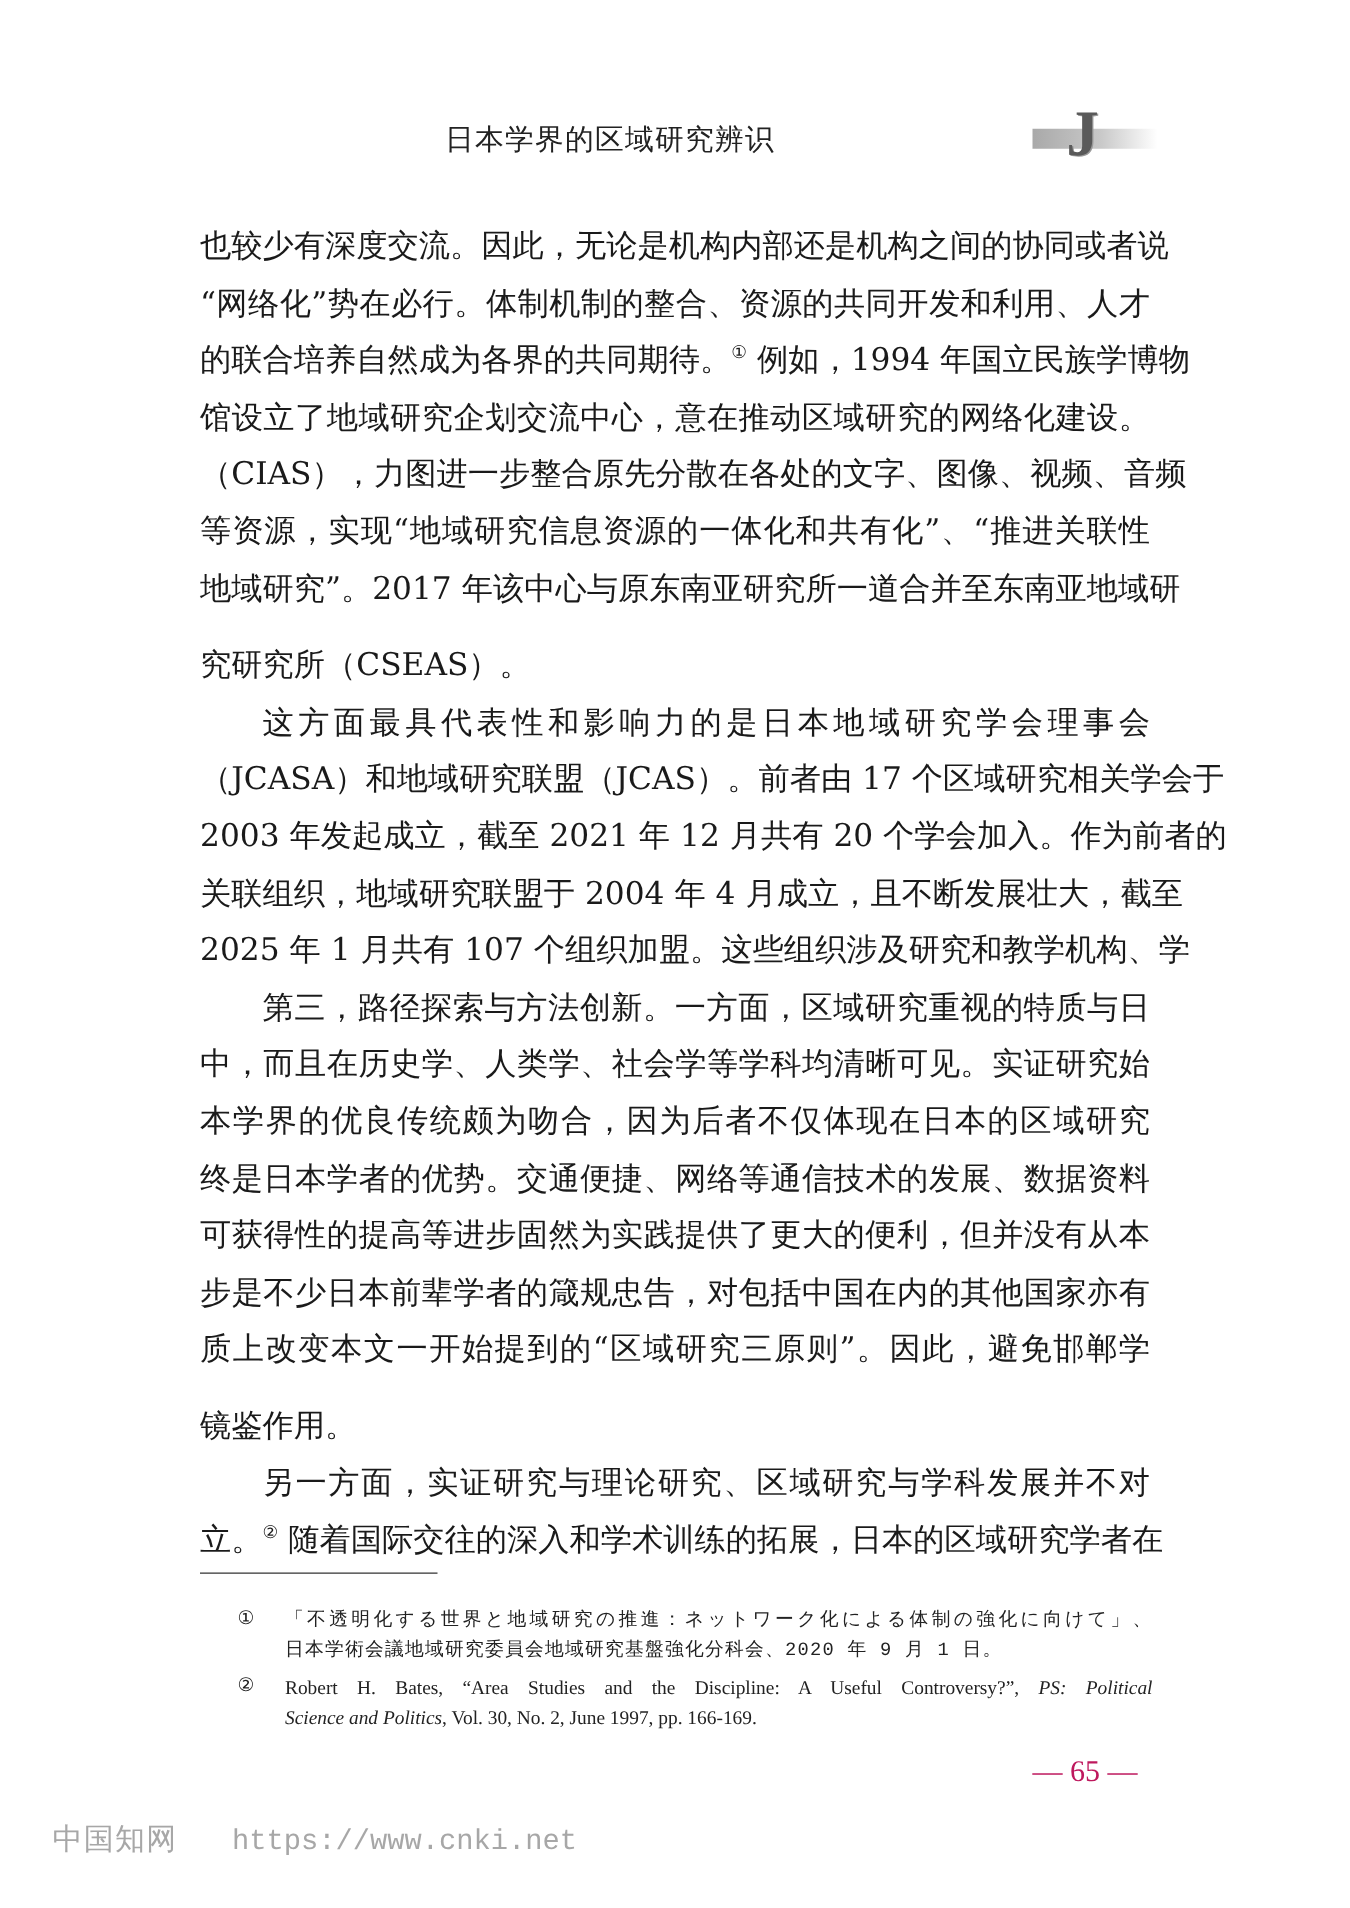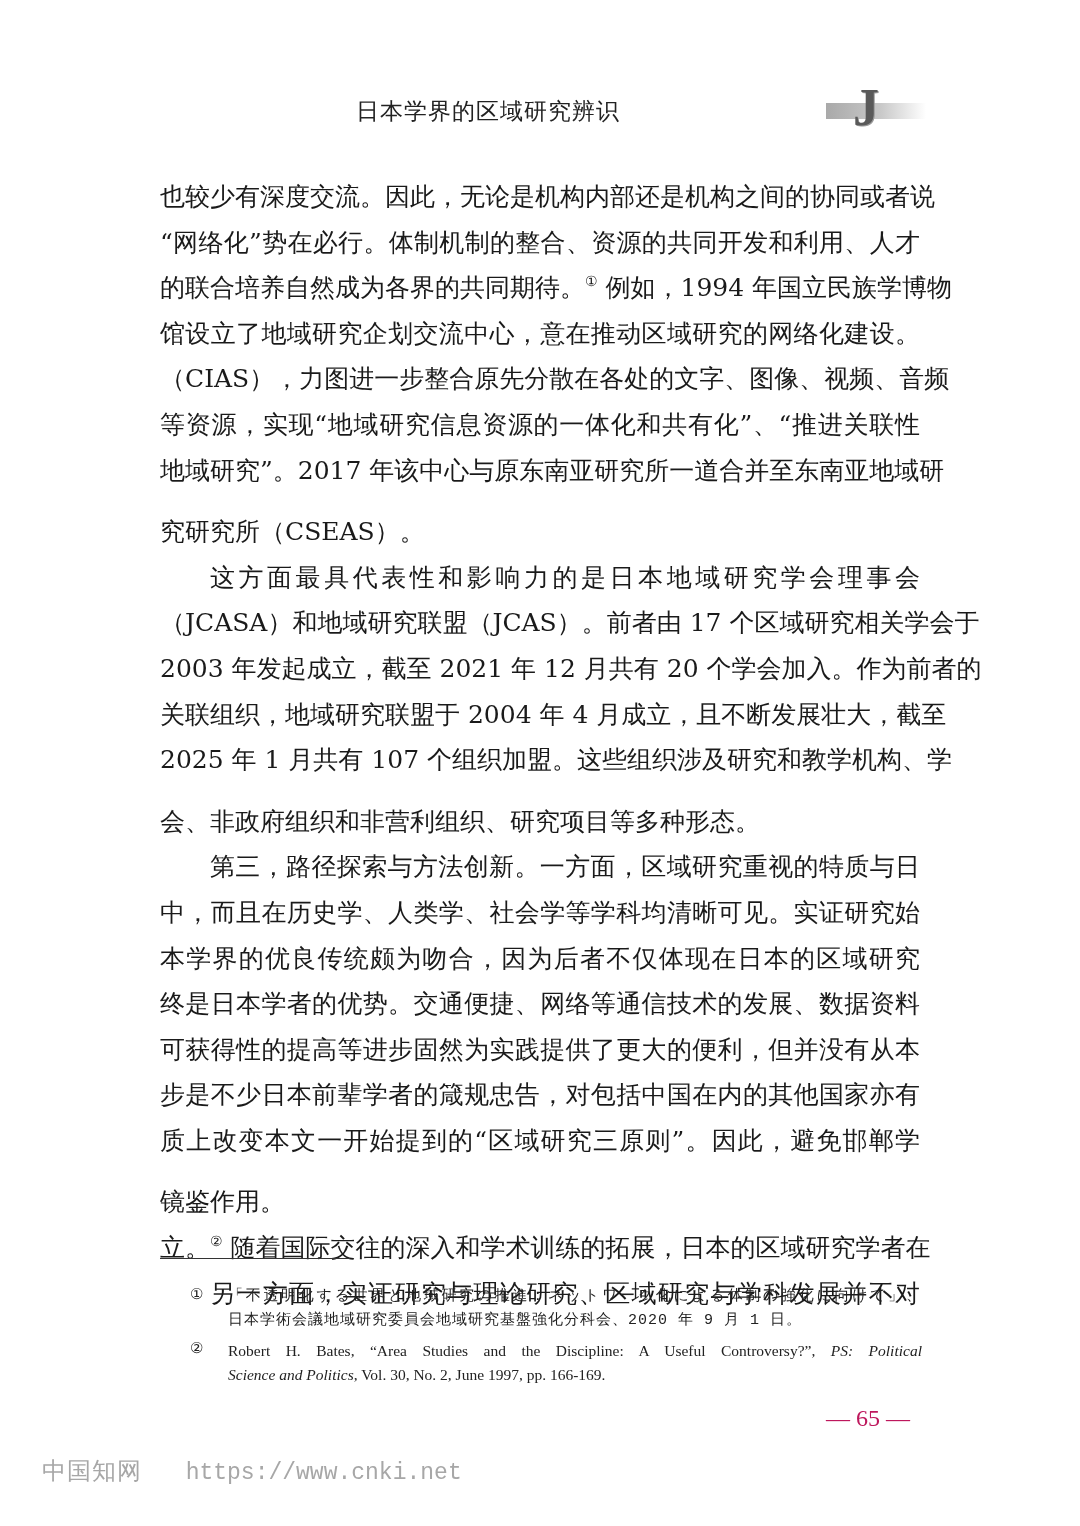--- a/index.html
+++ b/index.html
@@ -171,37 +171,36 @@
     <span class="line">地域研究”。2017 年该中心与原东南亚研究所一道合并至东南亚地域研</span>
     <span class="line last">究研究所（CSEAS）。</span>
   </section>
 
   <section>
     <span class="line indent">这方面最具代表性和影响力的是日本地域研究学会理事会</span>
     <span class="line">（JCASA）和地域研究联盟（JCAS）。前者由 17 个区域研究相关学会于</span>
     <span class="line">2003 年发起成立，截至 2021 年 12 月共有 20 个学会加入。作为前者的</span>
     <span class="line">关联组织，地域研究联盟于 2004 年 4 月成立，且不断发展壮大，截至</span>
     <span class="line">2025 年 1 月共有 107 个组织加盟。这些组织涉及研究和教学机构、学</span>
-    <span class="line last">会、非政府组织和非营利组织、研究项目等多种形态。</span>
   </section>
 
   <section>
     <span class="line indent">第三，路径探索与方法创新。一方面，区域研究重视的特质与日</span>
     <span class="line">中，而且在历史学、人类学、社会学等学科均清晰可见。实证研究始</span>
     <span class="line">本学界的优良传统颇为吻合，因为后者不仅体现在日本的区域研究</span>
     <span class="line">终是日本学者的优势。交通便捷、网络等通信技术的发展、数据资料</span>
     <span class="line">可获得性的提高等进步固然为实践提供了更大的便利，但并没有从本</span>
     <span class="line">步是不少日本前辈学者的箴规忠告，对包括中国在内的其他国家亦有</span>
     <span class="line">质上改变本文一开始提到的“区域研究三原则”。因此，避免邯郸学</span>
     <span class="line last">镜鉴作用。</span>
   </section>
 
   <section>
+    <span class="line indent">另一方面，实证研究与理论研究、区域研究与学科发展并不对</span>
     <span class="line"><span>立。</span><sup class="fnref">②</sup> <span>随着国际交往的深入和学术训练的拓展，日本的区域研究学者在</span></span>
-    <span class="line indent">另一方面，实证研究与理论研究、区域研究与学科发展并不对</span>
   </section>
 </main>
 
 <div class="footnote-rule"></div>
 
 <footer class="footnotes">
   <div class="fn">
     <span class="fn-mark">①</span>
     <span class="fn-line ja">「不透明化する世界と地域研究の推進：ネットワーク化による体制の強化に向けて」、</span>
     <span class="fn-line ja last">日本学術会議地域研究委員会地域研究基盤強化分科会、2020 年 9 月 1 日。</span>

